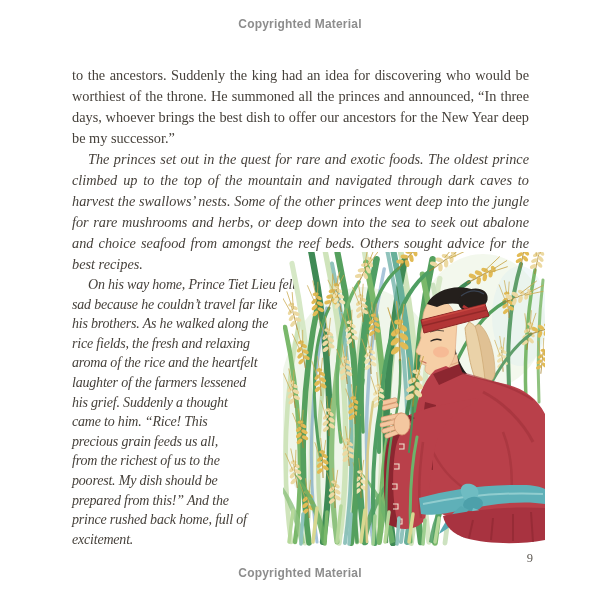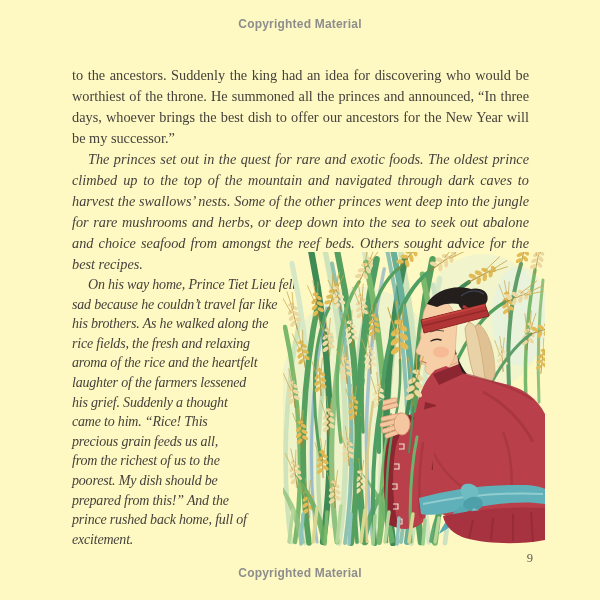--- a/index.html
+++ b/index.html
@@ -1,17 +1,17 @@
 <!DOCTYPE html>
 <html><head>
 <meta charset="utf-8">
 <style>
   html,body{margin:0;padding:0;background:#e9e9e9;}
   .page{
-    position:relative;width:600px;height:600px;background:#fef9c3;
+    position:relative;width:600px;height:600px;background:#ffffff;
     overflow:hidden;margin:0 auto;
     font-family:"Liberation Serif",serif;
   }
   .copyright{
     position:absolute;left:0;right:0;text-align:center;
     font-family:"Liberation Sans",sans-serif;font-weight:bold;
     font-size:12px;color:#8d8d8d;letter-spacing:.2px;
   }
   .copyright.header{top:17px;}
   .copyright.footer{top:566px;}
@@ -35,21 +35,21 @@
   }
 </style>
 </head>
 <body>
 
 <div class="page">
 
   <div class="copyright header">Copyrighted Material</div>
 
   <main class="content">
-    <p class="para">to the ancestors. Suddenly the king had an idea for discovering who would be worthiest of the throne. He summoned all the princes and announced, “In three days, whoever brings the best dish to offer our ancestors for the New Year will be my successor.”</p>
+    <p class="para">to the ancestors. Suddenly the king had an idea for discovering who would be worthiest of the throne. He summoned all the princes and announced, “In three days, whoever brings the best dish to offer our ancestors for the New Year deep be my successor.”</p>
     <p class="para indent">The princes set out in the quest for rare and exotic foods. The oldest prince climbed up to the top of the mountain and navigated through dark caves to harvest the swallows’ nests. Some of the other princes went deep into the jungle for rare mushrooms and herbs, or deep down into the sea to seek out abalone and choice seafood from amongst the reef beds. Others sought advice for the best recipes.</p>
     <div class="para lines indent">On his way home, Prince Tiet Lieu felt
 sad because he couldn’t travel far like
 his brothers. As he walked along the
 rice fields, the fresh and relaxing
 aroma of the rice and the heartfelt
 laughter of the farmers lessened
 his grief. Suddenly a thought
 came to him. “Rice! This
 precious grain feeds us all,

